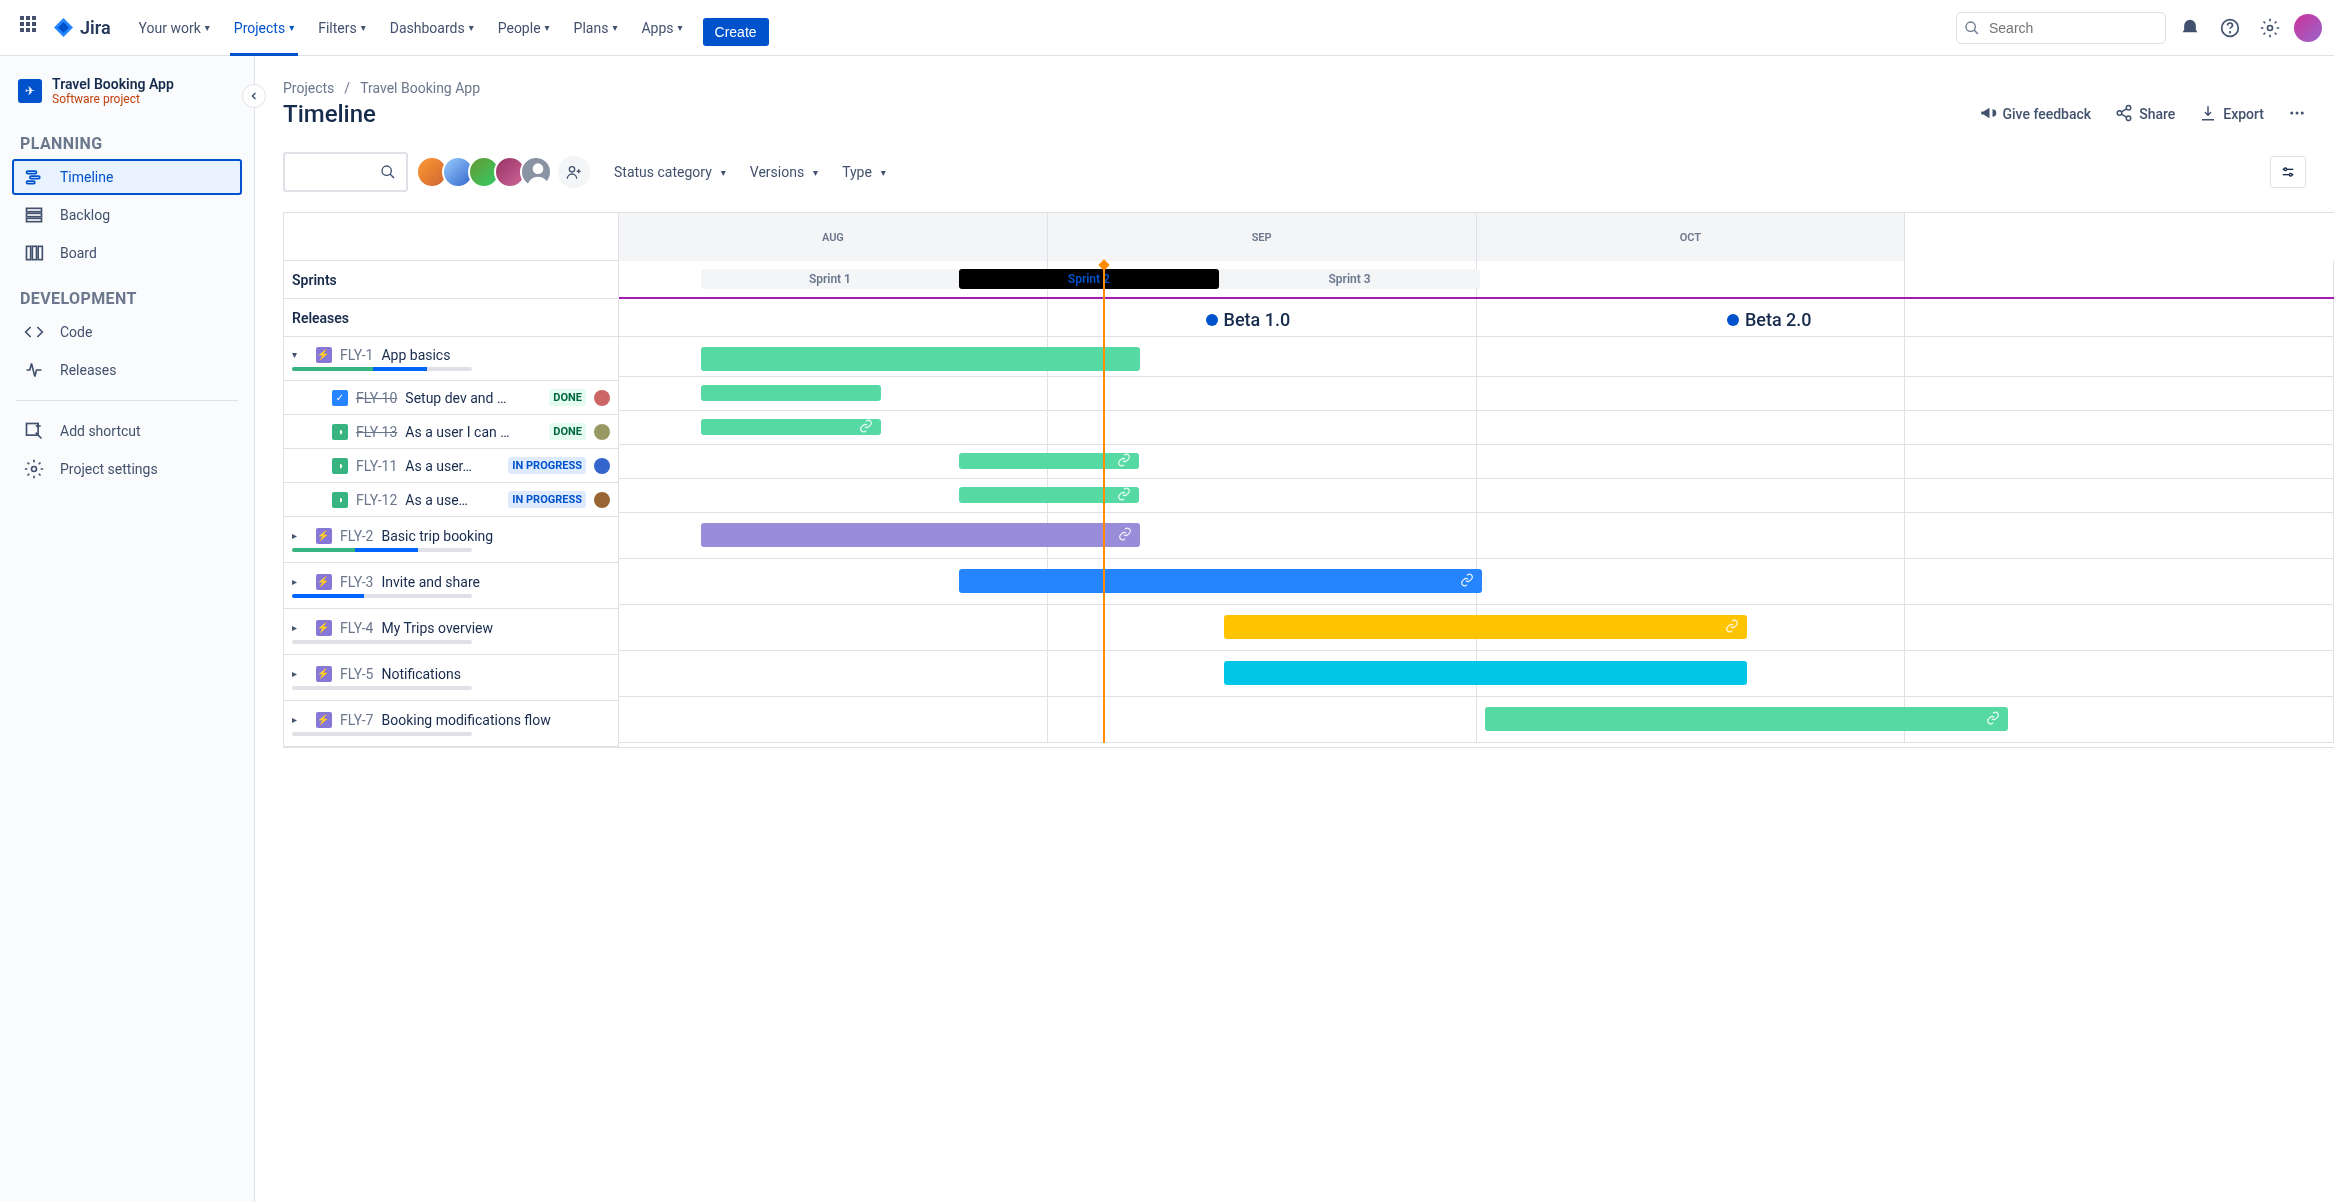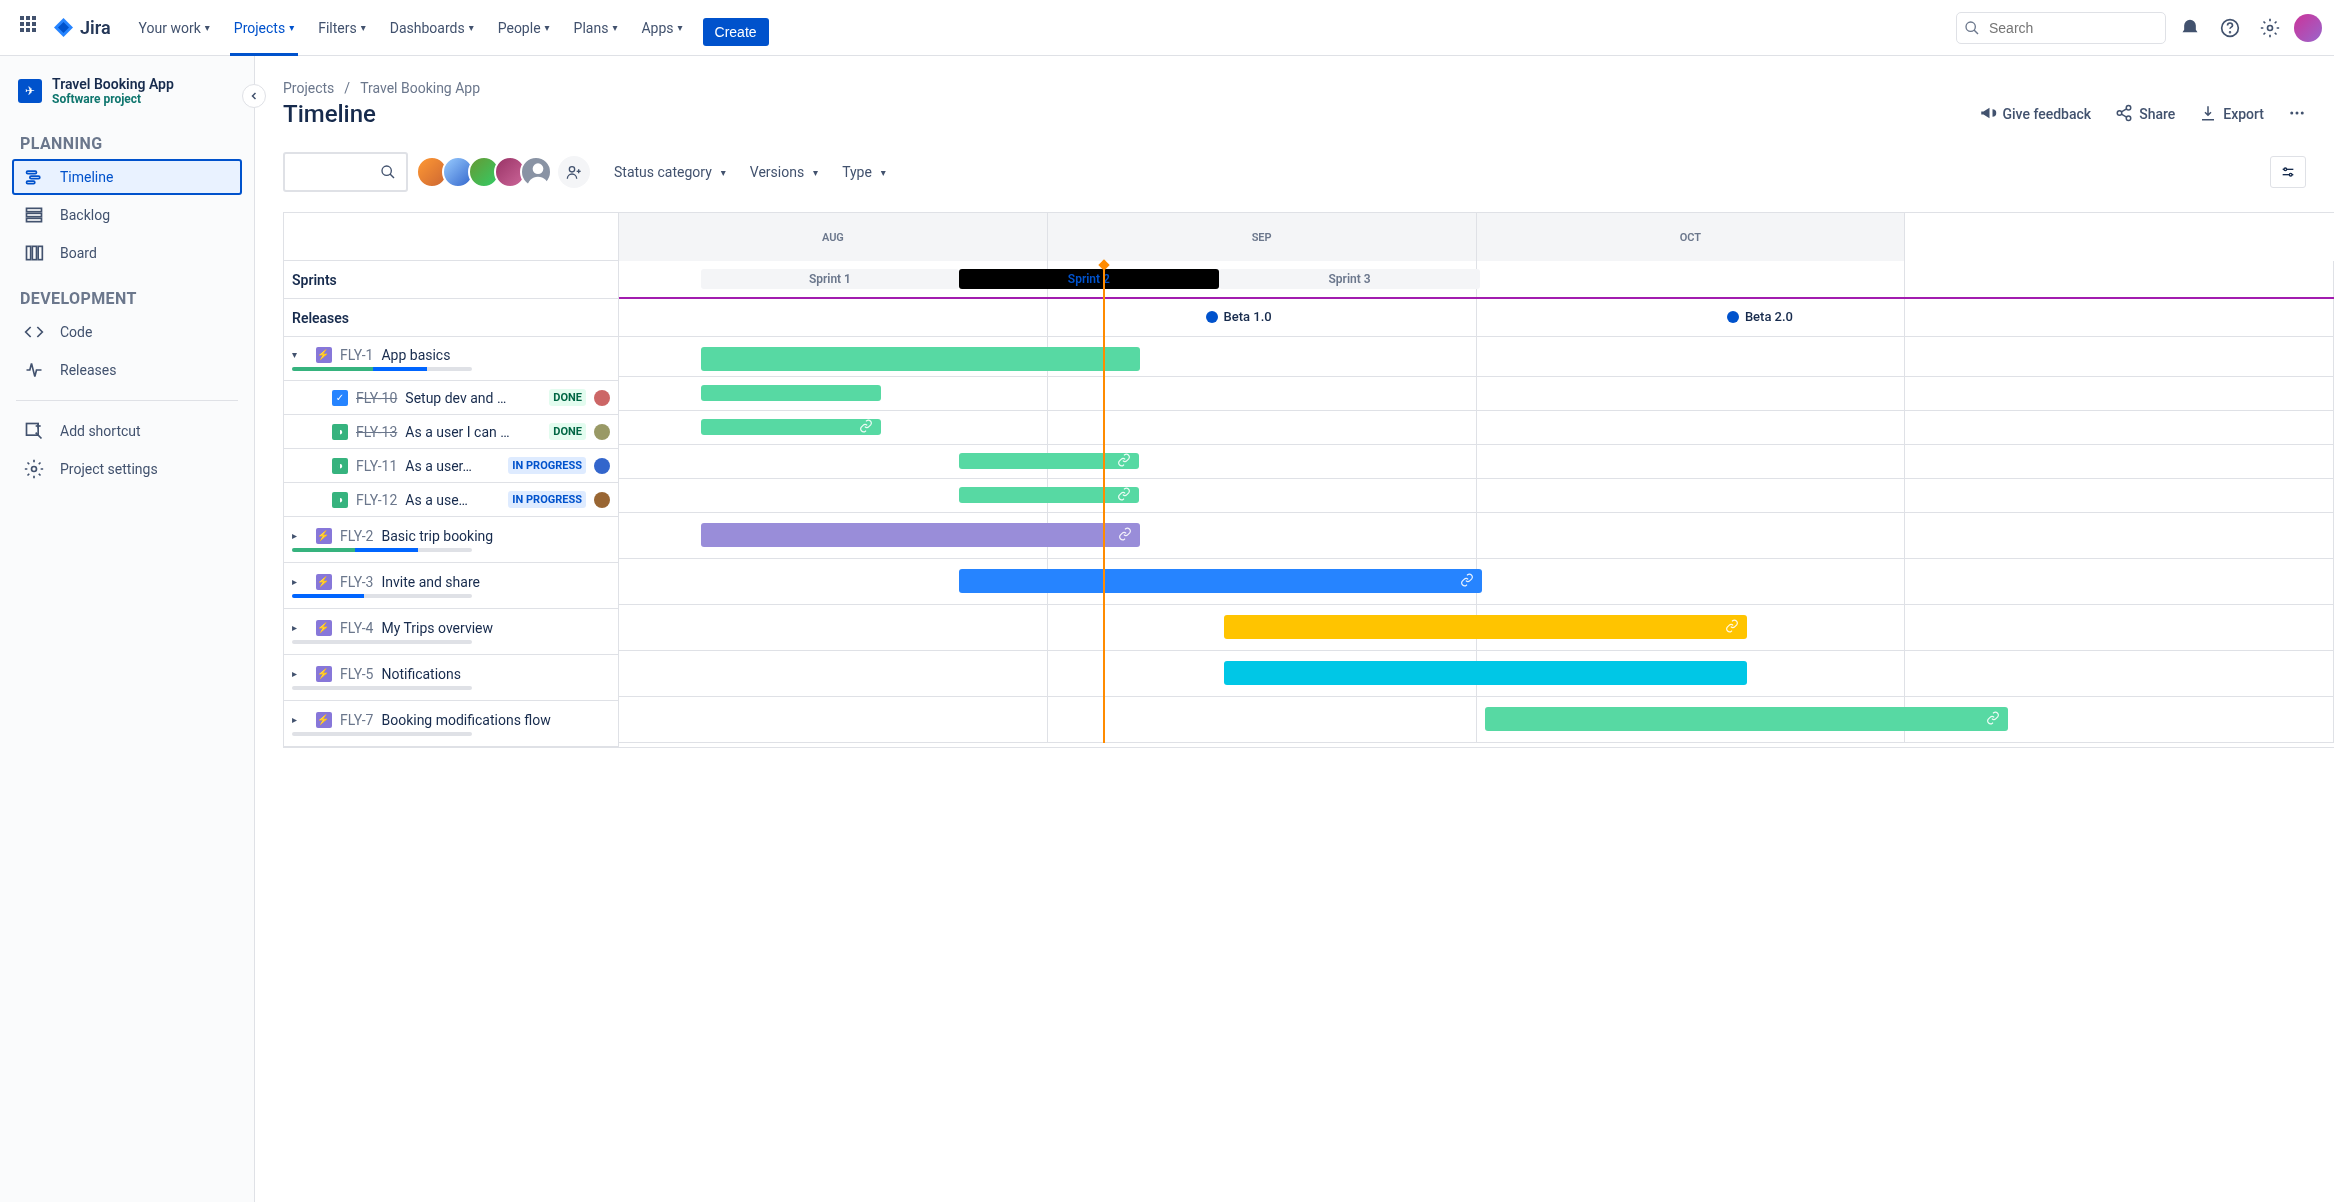--- a/index.html
+++ b/index.html
@@ -27,21 +27,21 @@
 
 
 .main { display: flex; height: calc(100vh - 56px); }
 
 
 .sidebar { width: 255px; border-right: 1px solid #DFE1E6; padding: 20px 8px; position: relative; background: #FAFBFC; }
 .collapse-btn { position: absolute; top: 28px; right: -12px; width: 24px; height: 24px; border: 1px solid #DFE1E6; border-radius: 50%; background: #fff; display: flex; align-items: center; justify-content: center; cursor: pointer; color: #42526E; }
 .proj-head { display: flex; align-items: center; padding: 0 10px 12px; }
 .proj-ic { width: 24px; height: 24px; background: #0052CC; border-radius: 3px; margin-right: 10px; display:flex;align-items:center;justify-content:center;color:#fff;font-size:12px; }
 .proj-name { font-weight: 600; font-size: 14px; }
-.proj-sub { font-size: 12px; color: #0f766e; font-weight: bold; }
+.proj-sub { font-size: 12px; color: #c2410c; }
 .side-group-label { font-size: 16px; font-weight: 700; color: #6B778C; padding: 16px 12px 4px; letter-spacing: 0.4px; }
 .side-item { display: flex; align-items: center; padding: 8px 12px; cursor: pointer; border-radius: 3px; margin: 2px 4px; color: #42526E; }
 .side-item.active { background: #E9F2FF; color: #0052CC; border: 2px solid #0052CC; padding: 6px 10px; }
 .side-item .sic { width: 24px; margin-right: 12px; display:flex; }
 .side-divider { border-top: 1px solid #DFE1E6; margin: 12px 8px; }
 
 
 .content { flex: 1; overflow: auto; padding: 24px 0 0 28px; }
 .breadcrumb { display: flex; align-items: center; color: #6B778C; font-size: 14px; }
 .breadcrumb .sep { margin: 0 10px; }
@@ -82,21 +82,21 @@
 .today-line { position: absolute; top: 0; bottom: 0; width: 2px; background: #FF8B00; left: 28.2%; }
 .today-marker { position: absolute; top: 0; left: 28.2%; width: 8px; height: 8px; background: #FF8B00; transform: translateX(-3px) rotate(45deg); }
 
 .sprint-bars { position: relative; height: 38px; border-bottom: 2px solid #a21caf; }
 .sprint { position: absolute; top: 8px; height: 20px; border-radius: 3px; display:flex;align-items:center;justify-content:center;font-size:12px;font-weight:600; }
 .sprint.s1 { left: 4.8%; width: 15%; background: #F4F5F7; color: #6B778C; }
 .sprint.s2 { left: 19.8%; width: 15.2%; background: #000000; color: #0052CC; }
 .sprint.s3 { left: 35%; width: 15.2%; background: #F4F5F7; color: #6B778C; }
 
 .release-bars { position: relative; height: 38px; border-bottom: 1px solid #DFE1E6; }
-.release { position: absolute; top: 10px; display: flex; align-items: center; gap: 6px; font-size: 13px; font-weight: 500; }
+.release { position: absolute; top: 10px; display: flex; align-items: center; gap: 6px; font-size: 18px; font-weight: 500; }
 .release-dot { width: 12px; height: 12px; border-radius: 50%; background: #0052CC; }
 
 
 .epic-row { position: relative; min-height: 44px; border-bottom: 1px solid #DFE1E6; display: flex; flex-direction: column; justify-content: center; padding: 6px 8px; }
 .epic-row.parent { background: #fff; }
 .epic-row.child { padding-left: 48px; min-height: 34px; }
 .epic-line { display: flex; align-items: center; gap: 8px; }
 .expand-ic { width: 16px; color: #42526E; cursor: pointer; font-size: 10px; display:inline-block; }
 .issue-ic { width: 16px; height: 16px; border-radius: 2px; display:flex;align-items:center;justify-content:center;color:#fff;font-size:10px; }
 .issue-ic.epic { background: #8777D9; }

